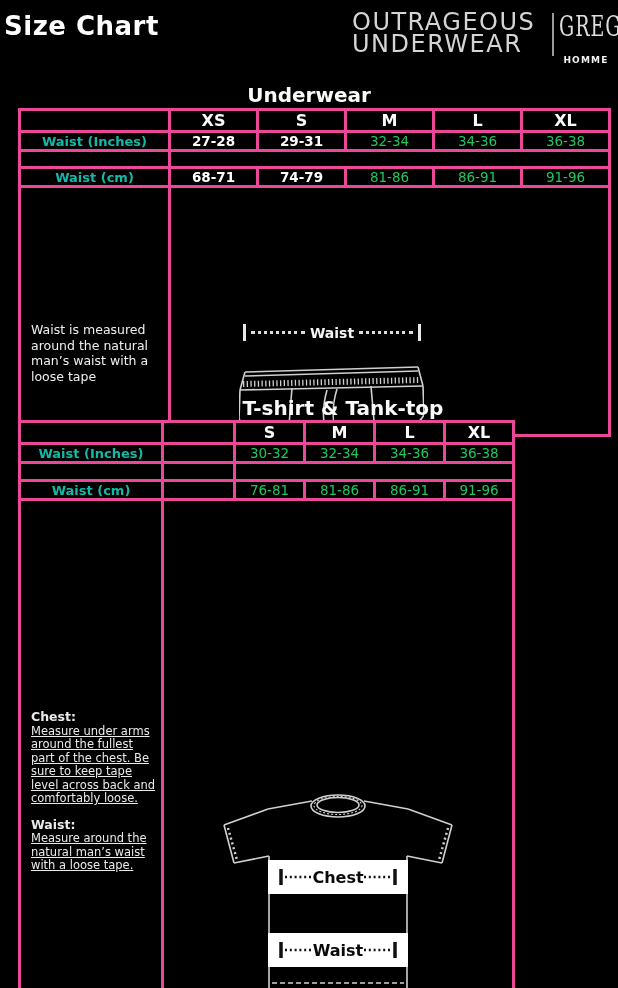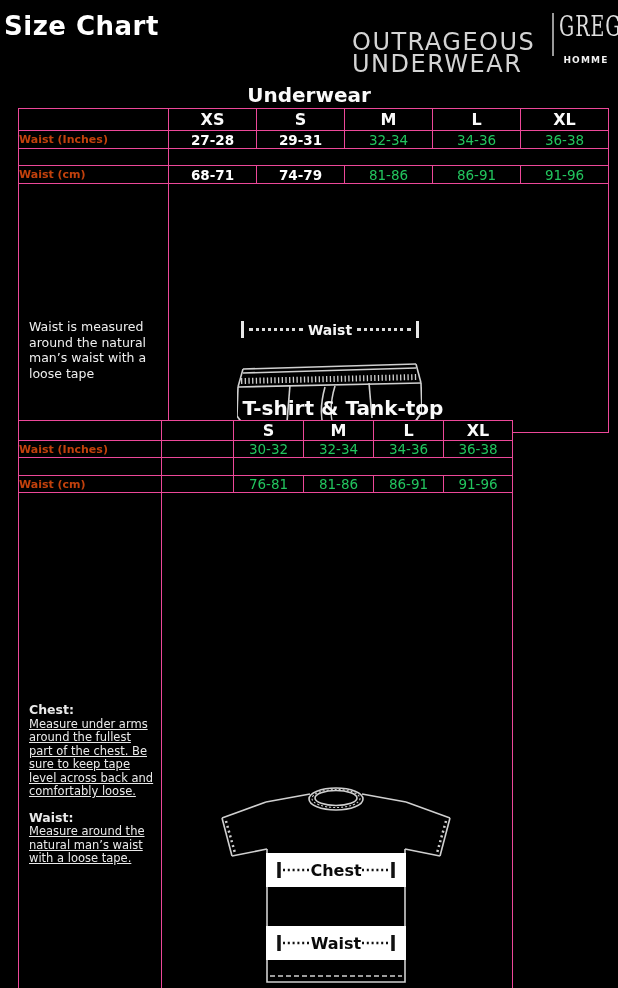--- a/index.html
+++ b/index.html
@@ -2,36 +2,36 @@
 <html><head>
 <meta charset="utf-8">
 <style>
   html,body{margin:0;padding:0;background:#000;}
   body{
     position:relative;width:618px;height:988px;overflow:hidden;
     font-family:"DejaVu Sans","Liberation Sans",sans-serif;color:#f0f0f0;
   }
   
   .page-title{position:absolute;left:4px;top:11px;font-size:26px;font-weight:bold;color:#fff;letter-spacing:.5px;}
-  .outrageous{position:absolute;left:352px;top:11px;font-size:24px;line-height:22px;letter-spacing:1.5px;color:#d4d4d4;font-weight:normal;margin-top:20px;}
+  .outrageous{position:absolute;left:352px;top:11px;font-size:24px;line-height:22px;letter-spacing:1.5px;color:#d4d4d4;font-weight:normal;}
   .brand-divider{position:absolute;left:552px;top:13px;width:2px;height:43px;background:#9a9a9a;}
   .gregg{position:absolute;left:559px;top:9px;width:54px;text-align:center;}
   .gregg-name{font-family:"DejaVu Serif","Liberation Serif",serif;font-size:19px;color:#dedede;transform:scaleY(1.5);transform-origin:top center;letter-spacing:1px;}
   .gregg-sub{font-size:9px;font-weight:bold;letter-spacing:1.2px;color:#f2f2f2;margin-top:24px;}
   
   .sec-title{position:absolute;text-align:center;font-weight:bold;font-size:20px;color:#fafafa;}
   #uw-title{left:0;right:0;top:83px;}
   #ts-title{left:68px;right:0;top:396px;}
   
   table.sz{position:absolute;border-collapse:collapse;table-layout:fixed;background:#000;}
-  table.sz td{border:1px solid #ec4899;padding:0;overflow:hidden;vertical-align:middle;}
+  table.sz td{border:3px solid #ec4899;padding:0;overflow:hidden;vertical-align:middle;}
   td.h{font-weight:bold;font-size:16px;text-align:center;color:#fafafa;}
   td.v{font-size:13.5px;text-align:center;color:#22c55e;}
   td.v.b{font-weight:bold;color:#fff;}
-  td.l{font-weight:bold;font-size:11px;text-align:left;padding-left:9px;color:#c2410c;}
+  td.l{font-weight:bold;font-size:13px;text-align:center;padding-left:9px;color:#14b8a6;}
   td.cell-wrap{vertical-align:top;}
   .cellbox{position:relative;width:100%;height:100%;}
   
   .uw-note{padding:84px 6px 0 10px;font-size:12.5px;line-height:15.5px;color:#efefef;}
   .ts-note{padding:50px 5px 0 10px;font-size:11.5px;line-height:13.5px;color:#eaeaea;}
   .ts-note .nh{font-weight:bold;font-size:12.5px;margin:0 0 1px 0;}
   .ts-note p{margin:0 0 12px 0;text-decoration:underline;}
   
   .waist-ind{position:absolute;left:72px;top:13px;width:178px;display:flex;align-items:center;}
   .waist-ind .bar{width:3px;height:17px;background:#e8e8e8;}

